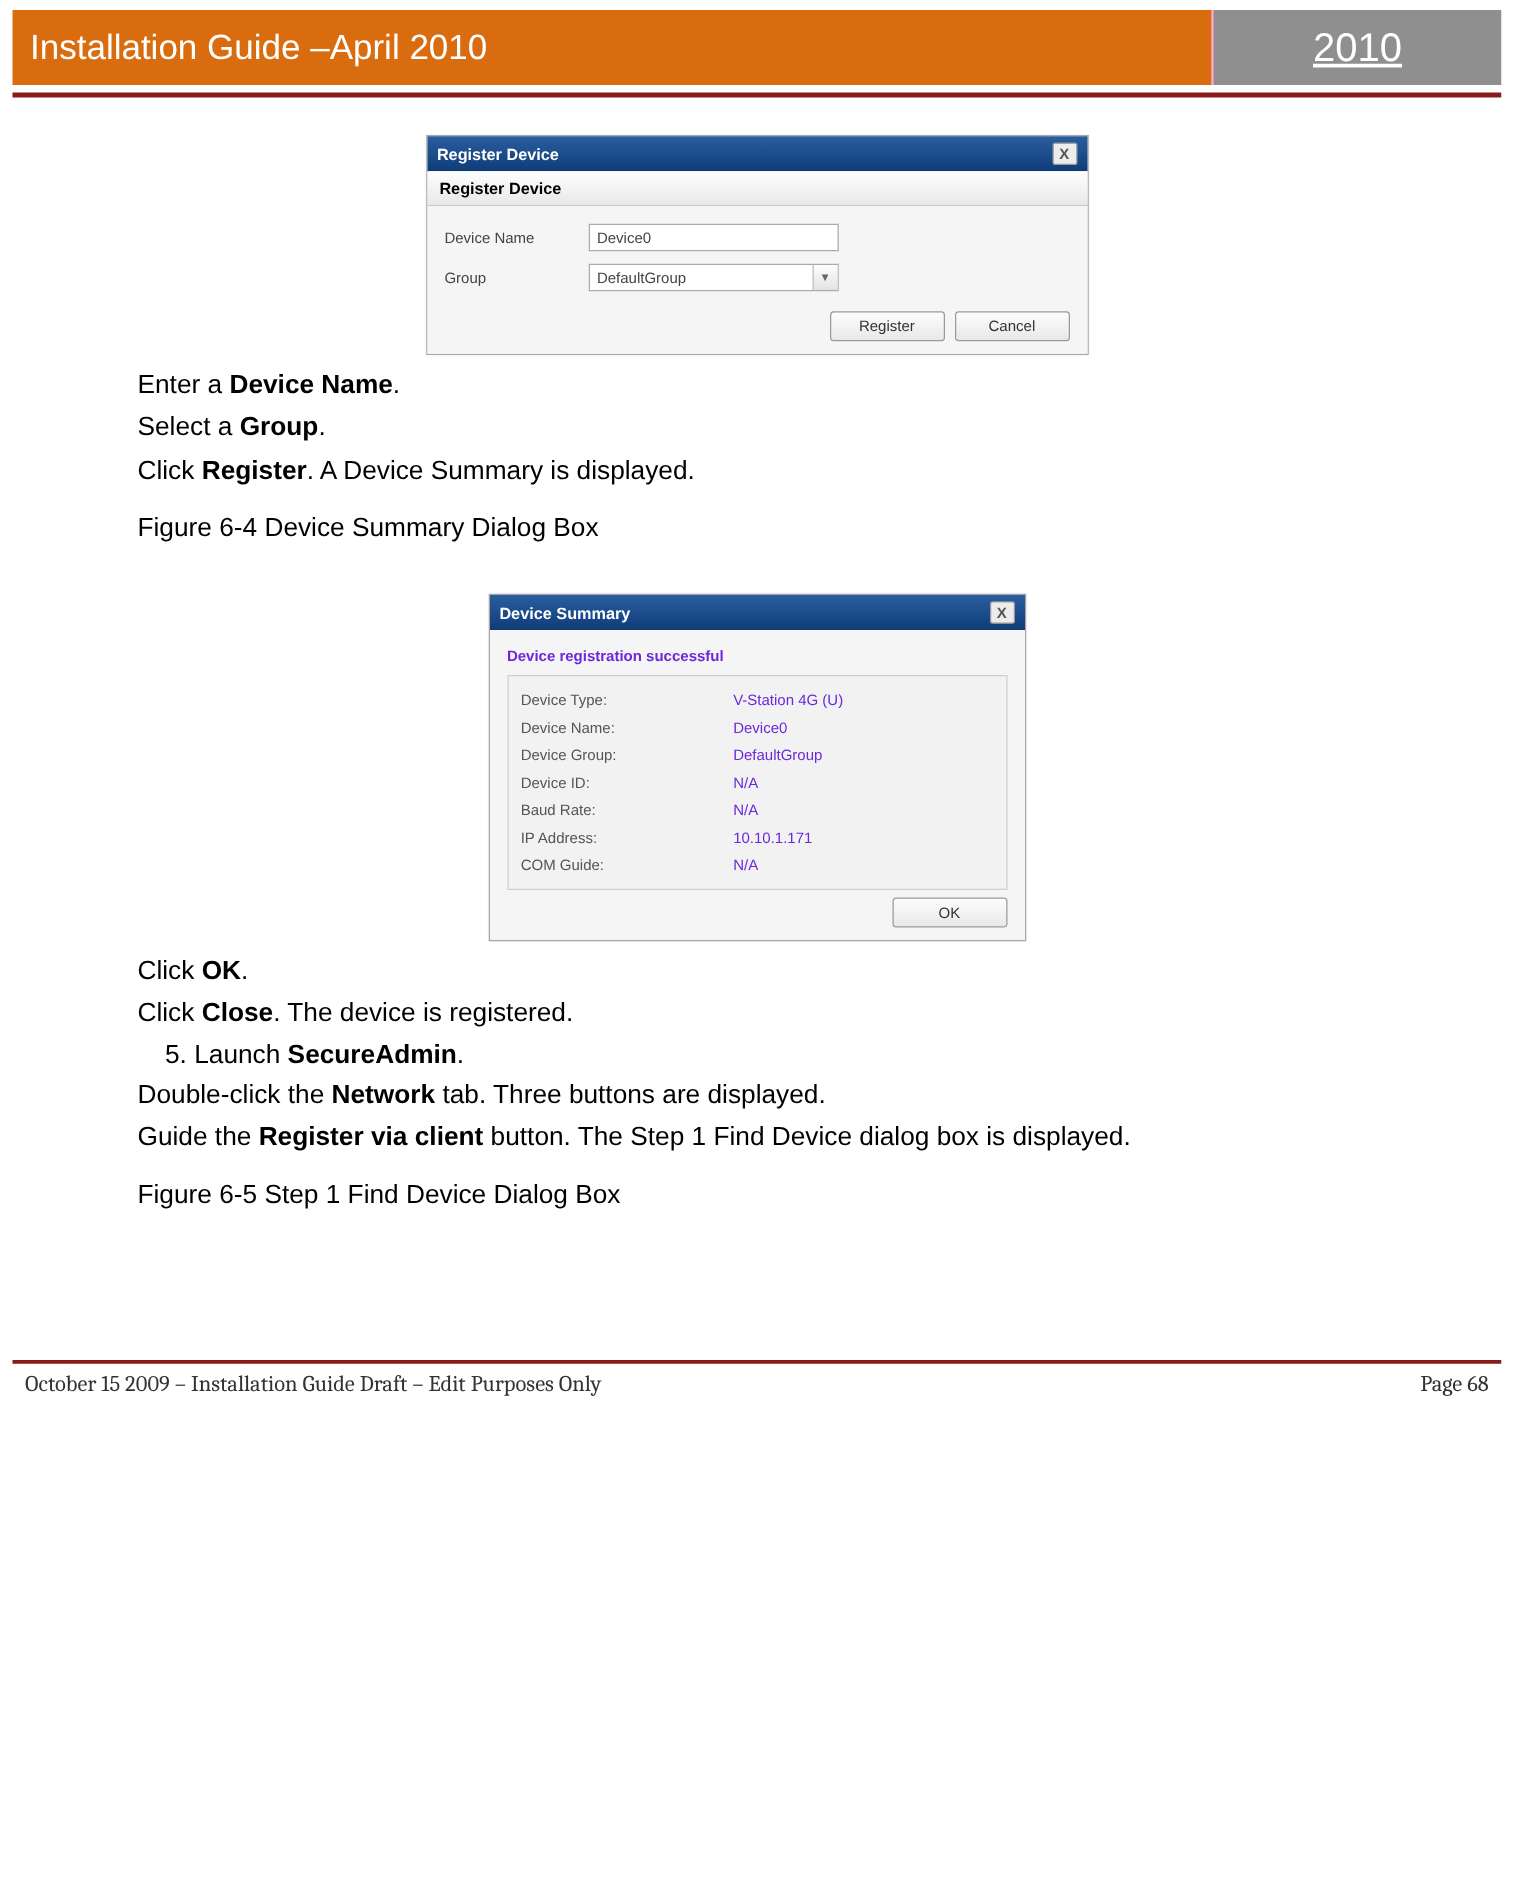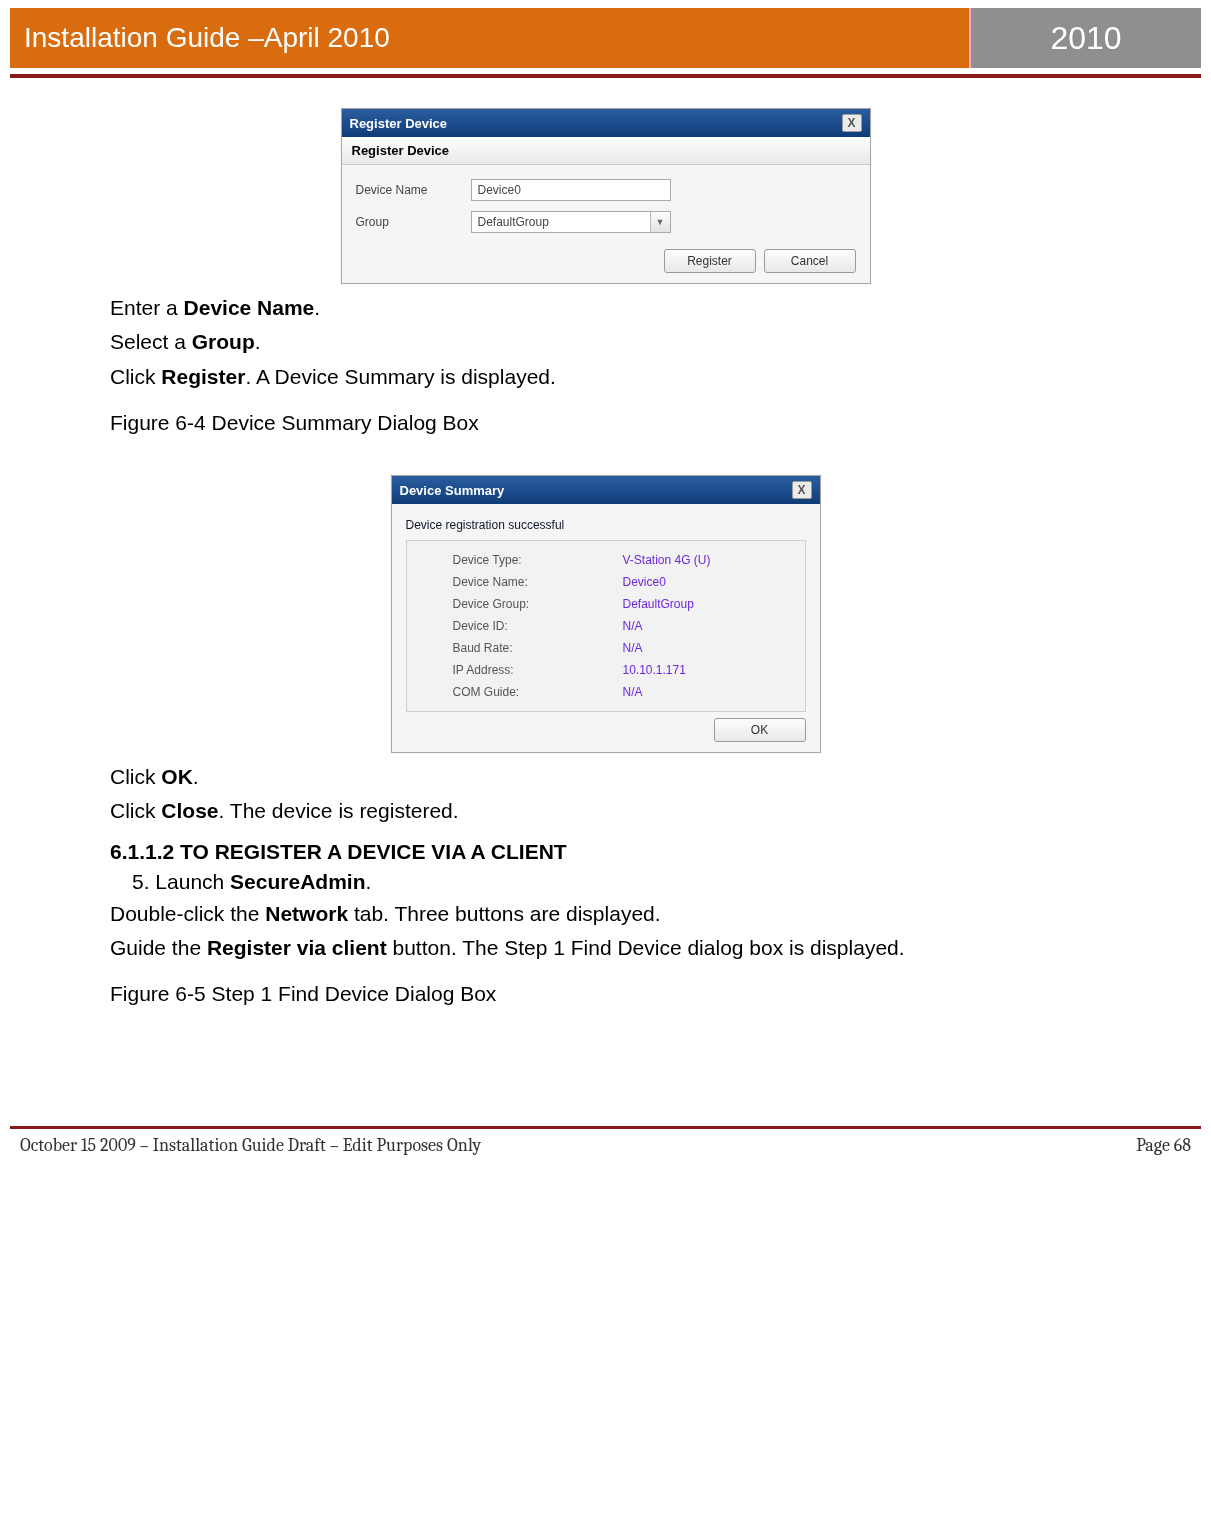--- a/index.html
+++ b/index.html
@@ -28,20 +28,21 @@
     border-right: 2px solid #f9a8d4;
   }
   .header-right {
     width: 230px;
     background: #8f8f8f;
     color: #fff;
     font-size: 32px;
     display: flex;
     align-items: center;
     justify-content: center;
+    text-decoration: underline;
   }
   .header-rule {
     height: 4px;
     background: #8a1a1a;
     margin: 6px 10px 0 10px;
   }
   .content {
     padding: 30px 110px 0 110px;
   }
   .dialog {
@@ -140,35 +141,34 @@
     border-radius: 3px;
     padding: 4px 0;
     font-size: 12px;
     font-family: Verdana, Arial, sans-serif;
     color: #333;
     width: 92px;
     text-align: center;
     cursor: pointer;
   }
   .summary-status {
-    font-weight: normal;
-    color: #0f172a;
+    font-weight: bold;
+    color: #6d28d9;
     margin-bottom: 8px;
   }
   .summary-box {
     border: 1px solid #cfcfcf;
     background: #f2f2f2;
     padding: 8px 10px;
   }
   .summary-row {
     display: flex;
     padding: 4px 0;
     font-size: 12px;
     color: #555;
-    margin-left: 36px;
   }
   .summary-label {
     width: 170px;
   }
   .summary-value { color: #6d28d9; }
   .body-text {
     font-size: 21px;
     line-height: 1.35;
     margin: 6px 0;
   }
@@ -294,21 +294,20 @@
       </div>
     </div>
 
     <p class="body-text">
       <span>Click </span><b>OK</b><span>.</span>
     </p>
     <p class="body-text">
       <span>Click </span><b>Close</b><span>. The device is registered.</span>
     </p>
 
-    <div class="section-head">6.1.1.2 TO REGISTER A DEVICE VIA A CLIENT</div>
 
     <p class="num-item">
       <span>5.  Launch </span><b>SecureAdmin</b><span>.</span>
     </p>
 
     <p class="body-text">
       <span>Double-click the </span><b>Network</b><span> tab. Three buttons are displayed.</span>
     </p>
     <p class="body-text">
       <span>Guide the </span><b>Register via client</b><span> button. The Step 1 Find Device dialog box is displayed.</span>

